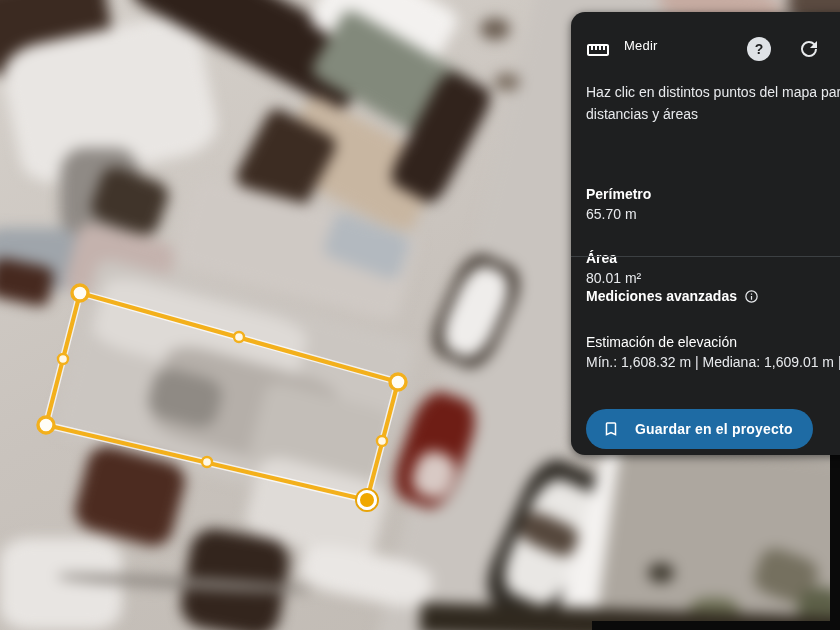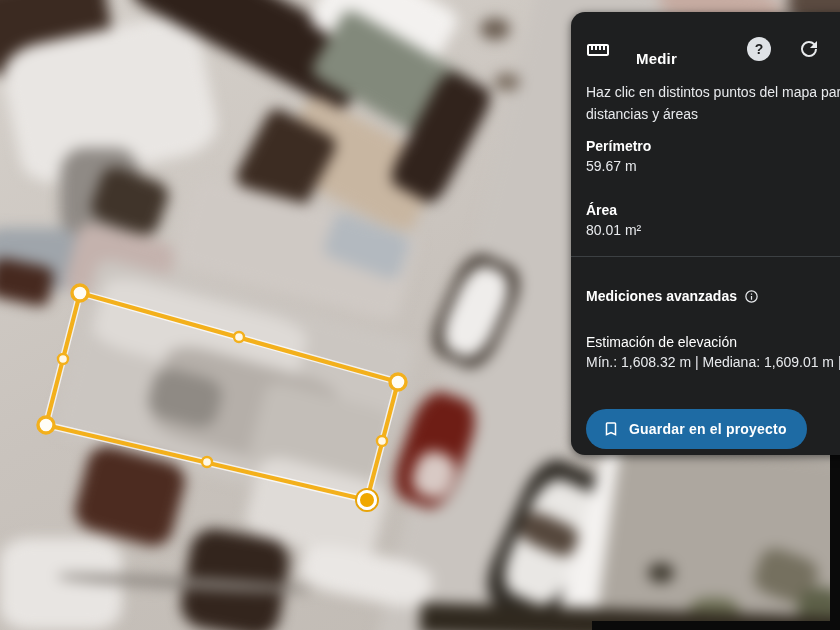--- a/index.html
+++ b/index.html
@@ -10,36 +10,36 @@
   .map-blur{position:absolute;inset:-24px;filter:blur(7px);}
   .blob{position:absolute;}
   .edge-right{position:absolute;right:0;top:448px;width:10px;height:182px;background:#0a0a0a;}
   .edge-bottom{position:absolute;right:0;bottom:0;width:248px;height:9px;background:#0a0a0a;}
   #measure-svg{position:absolute;inset:0;overflow:visible;}
   
   .panel{position:absolute;left:571px;top:12px;width:360px;height:443px;
          background:#1e1f20;border-radius:14px;box-shadow:0 2px 10px rgba(0,0,0,.55);
          color:#e8eaed;font-size:14px;}
   .panel .hdr-icon{position:absolute;left:15px;top:26px;width:24px;height:24px;}
-  .panel h1{position:absolute;left:53px;top:26px;margin:12px;font-size:15px;font-weight:700;color:#fff;letter-spacing:.2px;}
+  .panel h1{position:absolute;left:53px;top:26px;margin:0;font-size:13px;font-weight:400;color:#fff;letter-spacing:.2px;}
   .circle-btn{position:absolute;width:24px;height:24px;border:none;padding:0;background:transparent;cursor:pointer;}
   .help-btn{left:176px;top:25px;background:#dfe2e6;border-radius:50%;
             color:#1e1f20;font-weight:700;font-size:14px;line-height:24px;text-align:center;
             font-family:"Liberation Sans",sans-serif;}
   .refresh-btn{left:226px;top:25px;}
   .instruction{position:absolute;left:15px;top:69px;margin:0;line-height:22px;white-space:nowrap;}
-  .metric{position:absolute;left:15px;line-height:20px;}
+  .metric{position:absolute;left:15px;line-height:20px;margin-top:48px;}
   .metric .lbl{font-weight:700;color:#fff;}
   .divider{position:absolute;left:0;right:0;top:244px;height:1px;background:#3c4043;}
   .adv{position:absolute;left:15px;top:274px;display:flex;align-items:center;gap:7px;font-weight:700;color:#fff;line-height:20px;}
   .adv svg{cursor:pointer;}
   .elev{position:absolute;left:15px;top:320px;line-height:20px;white-space:nowrap;}
   .elev .lbl{font-weight:400;color:#fff;}
   .save-btn{position:absolute;left:15px;top:397px;height:40px;padding:0 20px 0 16px;
-            display:inline-flex;align-items:center;gap:9px;border:none;border-radius:20px;
+            display:inline-flex;align-items:center;gap:15px;border:none;border-radius:20px;
             background:#1e6ba4;color:#fff;font-size:14px;font-weight:700;letter-spacing:.2px;
             font-family:"Liberation Sans",sans-serif;cursor:pointer;}
 </style>
 </head>
 <body>
 
 <div class="stage">
 
   <div class="map">
     <div class="map-blur" id="map-blur">
@@ -120,21 +120,21 @@
       </svg>
     </button>
 
     <p class="instruction">
       <span style="display:block">Haz clic en distintos puntos del mapa para medir</span>
       <span style="display:block">distancias y áreas</span>
     </p>
 
     <div class="metric" style="top:124px">
       <div class="lbl">Perímetro</div>
-      <div>59.67 m</div>
+      <div>65.70 m</div>
     </div>
 
     <div class="metric" style="top:188px">
       <div class="lbl">Área</div>
       <div>80.01 m²</div>
     </div>
 
     <div class="divider"></div>
 
     <div class="adv">

